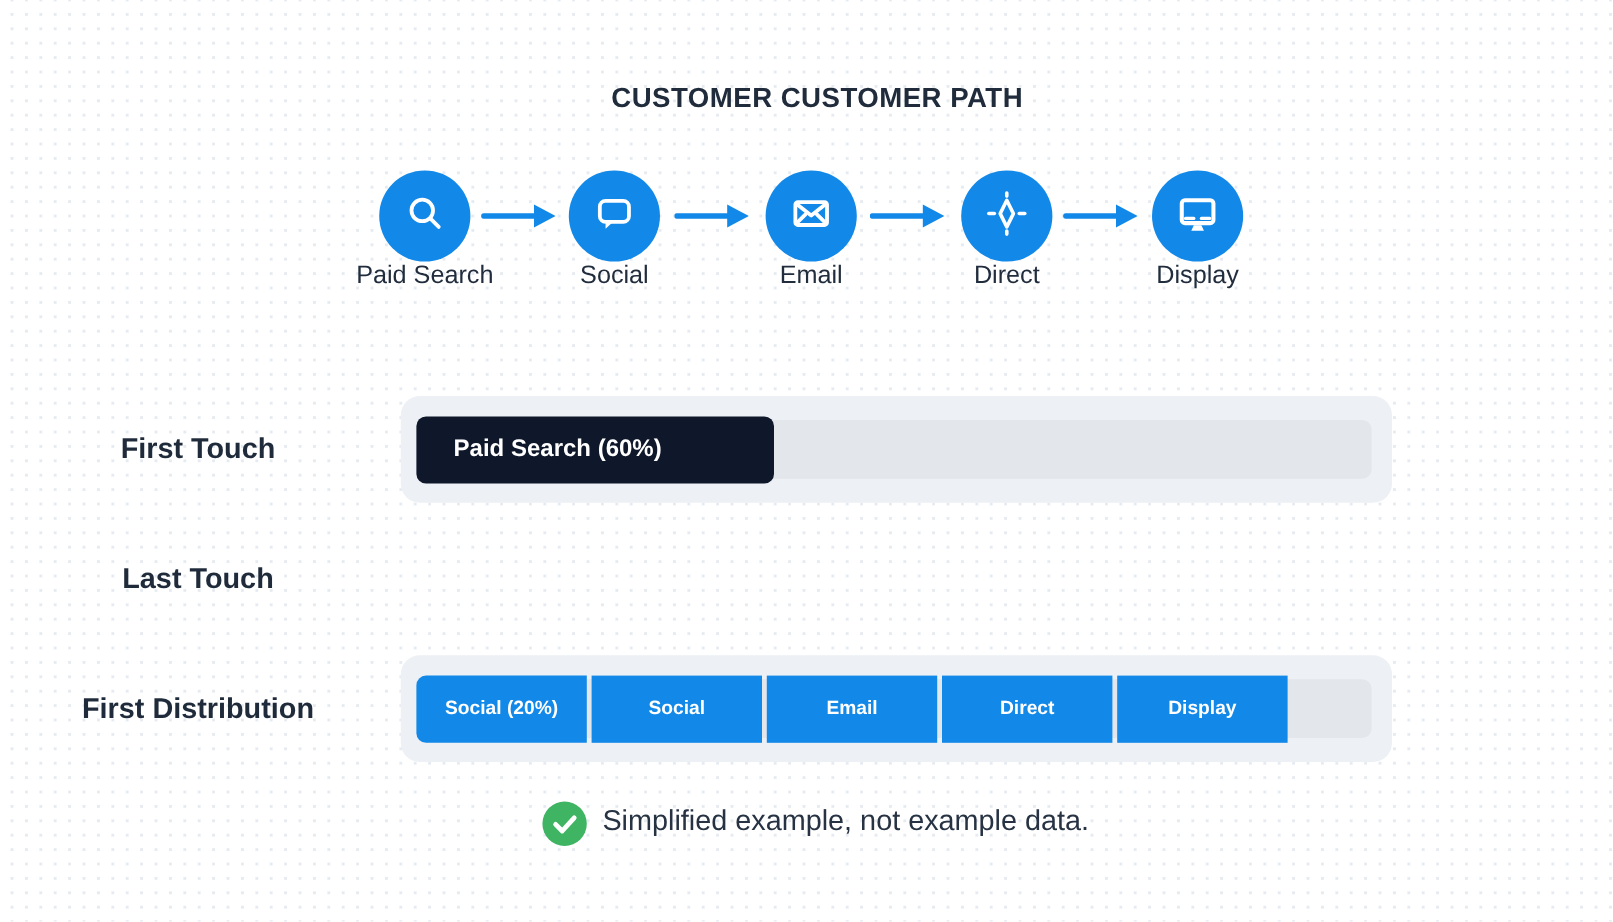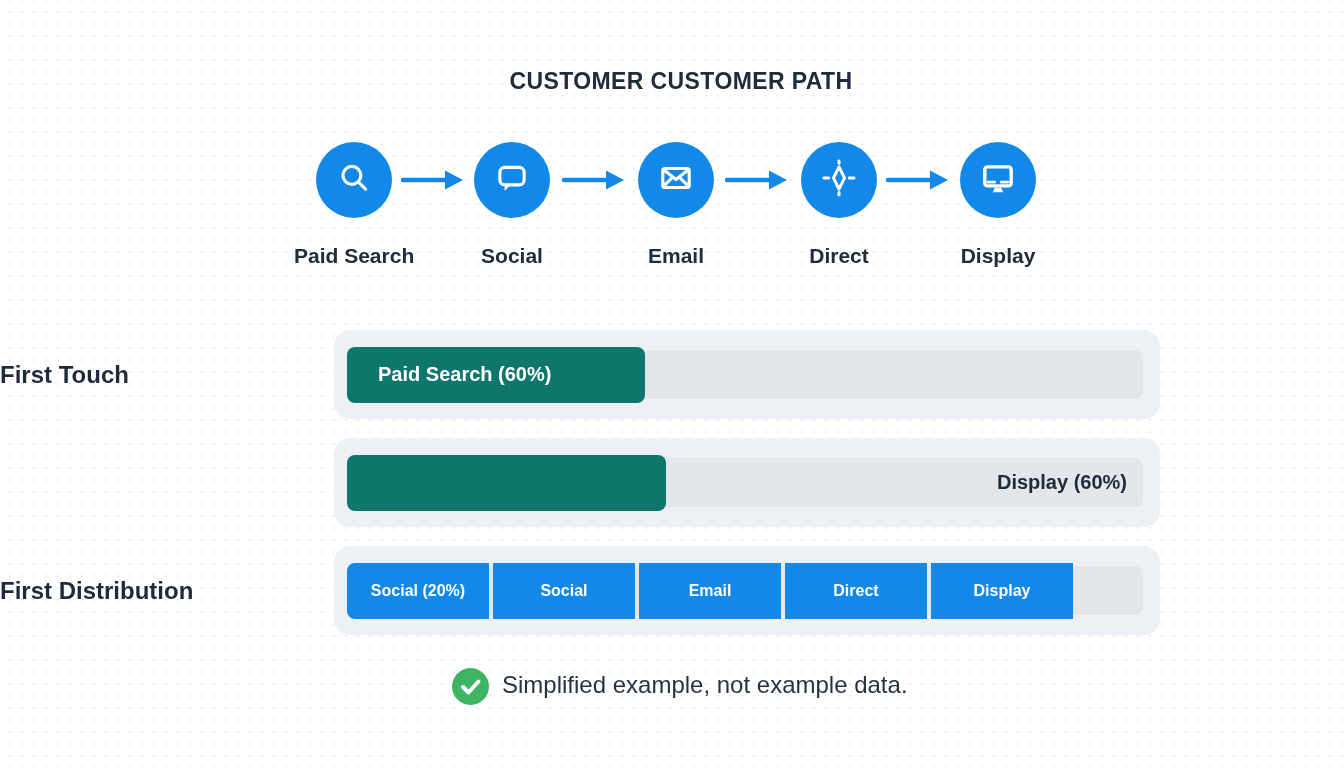--- a/index.html
+++ b/index.html
@@ -20,39 +20,39 @@
     text-align:center;font-size:23px;font-weight:700;
     letter-spacing:.4px;color:#202c3c;
   }
   
   .step{position:absolute;top:142px;width:120px;text-align:center;}
   .step-circle{
     width:76px;height:76px;border-radius:50%;
     background:#1289e8;margin:0 auto;
     display:flex;align-items:center;justify-content:center;
   }
-  .step-label{margin-top:26px;font-size:21px;font-weight:700;color:#212d3d;white-space:nowrap;}
+  .step-label{margin-top:0;font-size:21px;font-weight:400;color:#212d3d;white-space:nowrap;}
   .arrow{position:absolute;top:166px;width:64px;height:28px;}
   
   .bar-row{
     position:absolute;left:334px;width:826px;height:89px;
     background:#edf0f4;border-radius:16px;
   }
   .row-label{
-    position:absolute;left:0;width:330px;text-align:left;
+    position:absolute;left:0;width:330px;text-align:center;
     font-size:24px;font-weight:700;color:#1f2b3a;line-height:29px;
     padding-right:0;white-space:nowrap;
   }
   .bar-track{
     position:absolute;left:13px;top:20px;width:796px;height:49px;
     background:#e3e6ea;border-radius:8px;
   }
   .bar-fill{
     position:absolute;left:0;top:-3.5px;height:56px;
-    background:#0f766e;border-radius:8px;
+    background:#0f172a;border-radius:8px;
     display:flex;align-items:center;box-sizing:border-box;
   }
   .fill-label{font-size:20px;font-weight:700;color:#ffffff;white-space:nowrap;}
   .fill-first{width:298px;padding-left:31px;}
   .fill-last{width:319px;}
   .track-value{
     position:absolute;right:16px;top:0;height:100%;
     display:flex;align-items:center;
     font-size:20px;font-weight:700;color:#1f2b3a;white-space:nowrap;
   }
@@ -179,26 +179,21 @@
 
   <div class="row-label" style="top:360px;">First Touch</div>
   <div class="bar-row" style="top:330px;">
     <div class="bar-track">
       <div class="bar-fill fill-first">
         <span class="fill-label">Paid Search (60%)</span>
       </div>
     </div>
   </div>
 
-  <div class="bar-row" style="top:438px;">
-    <div class="bar-track">
-      <div class="bar-fill fill-last"></div>
-      <span class="track-value">Display (60%)</span>
-    </div>
-  </div>
+  <div class="row-label" style="top:468px;">Last Touch</div>
 
   <div class="row-label" style="top:576px;">First Distribution</div>
   <div class="bar-row" style="top:546px;">
     <div class="bar-track">
       <div class="seg seg-0">Social (20%)</div>
       <div class="seg seg-1">Social</div>
       <div class="seg seg-2">Email</div>
       <div class="seg seg-3">Direct</div>
       <div class="seg seg-4">Display</div>
     </div>

